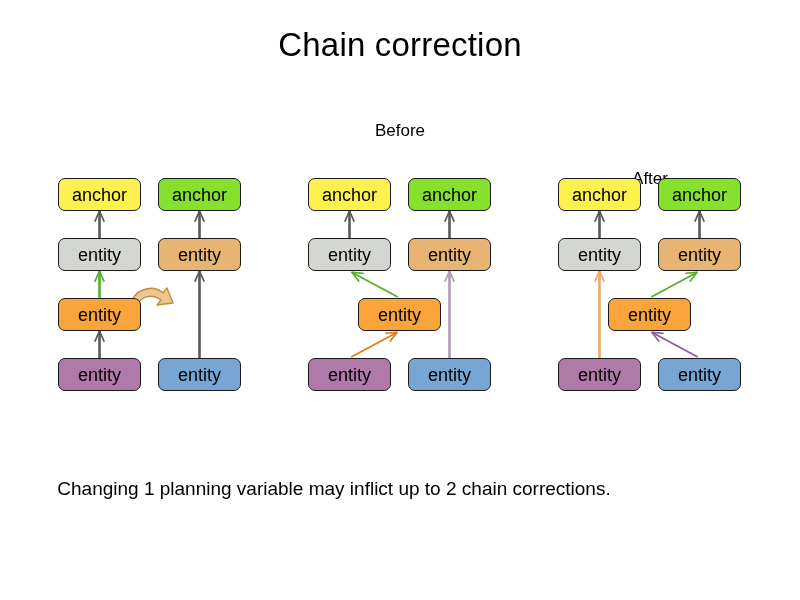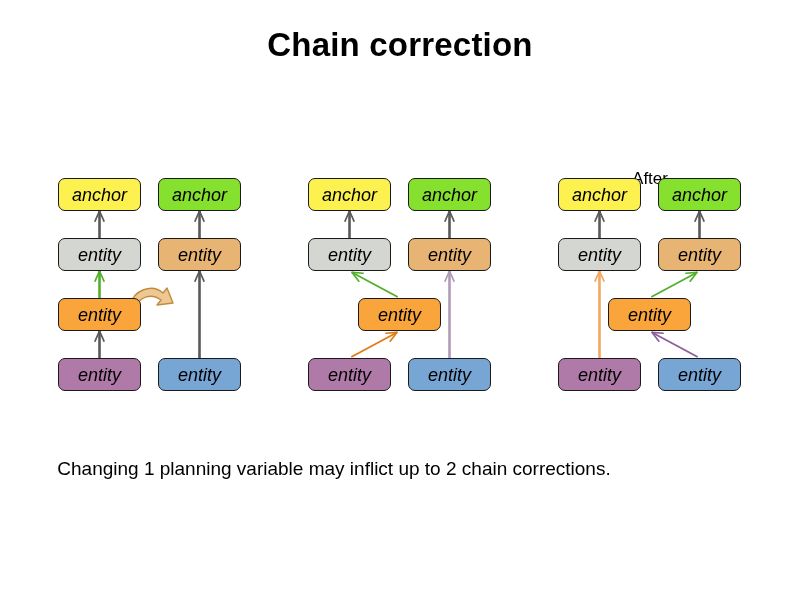--- a/index.html
+++ b/index.html
@@ -20,35 +20,34 @@
   }
   #title {
     position: absolute;
     left: 0;
     top: 26px;
     width: 800px;
     text-align: center;
     font-size: 33px;
     color: #000000;
     letter-spacing: 0.2px;
-    font-weight: bold;
   }
   .phase-label {
     position: absolute;
     font-size: 17px;
     color: #000000;
     text-align: center;
     width: 160px;
   }
   #label-before { left: 320px; top: 121px; }
   #label-after  { left: 570px; top: 121px; margin-top: 48px; }
   #caption {
     position: absolute;
     left: 0;
-    top: 458px;
+    top: 478px;
     width: 668px;
     text-align: center;
     font-size: 19px;
     color: #000000;
   }
   svg.links {
     position: absolute;
     left: 0;
     top: 0;
     width: 800px;
@@ -61,30 +60,30 @@
     width: 83px;
     height: 33px;
     border: 1.3px solid #1a1a1a;
     border-radius: 7px;
     display: flex;
     align-items: center;
     justify-content: center;
     font-size: 18px;
     color: #000000;
     line-height: 1;
-    font-style: italic;
   }
 </style>
 </head>
 <body>
 
 <div id="slide">
 
   <div id="title">Chain correction</div>
 
+  <div class="phase-label" id="label-before">Before</div>
   <div class="phase-label" id="label-after">After</div>
 
   <svg class="links" id="link-layer" viewBox="0 0 800 600" xmlns="http://www.w3.org/2000/svg">
       <g>
         <line x1="99.5" y1="238" x2="99.5" y2="211" stroke="#595959" stroke-width="2.6"></line>
         <line x1="99.5" y1="211" x2="103.98536498365527" y2="221.04397834343538" stroke="#595959" stroke-width="1.7" stroke-linecap="round"></line>
         <line x1="99.5" y1="211" x2="95.01463501634473" y2="221.04397834343538" stroke="#595959" stroke-width="1.7" stroke-linecap="round"></line>
       </g>
       <g>
         <line x1="199.5" y1="238" x2="199.5" y2="211" stroke="#595959" stroke-width="2.6"></line>

